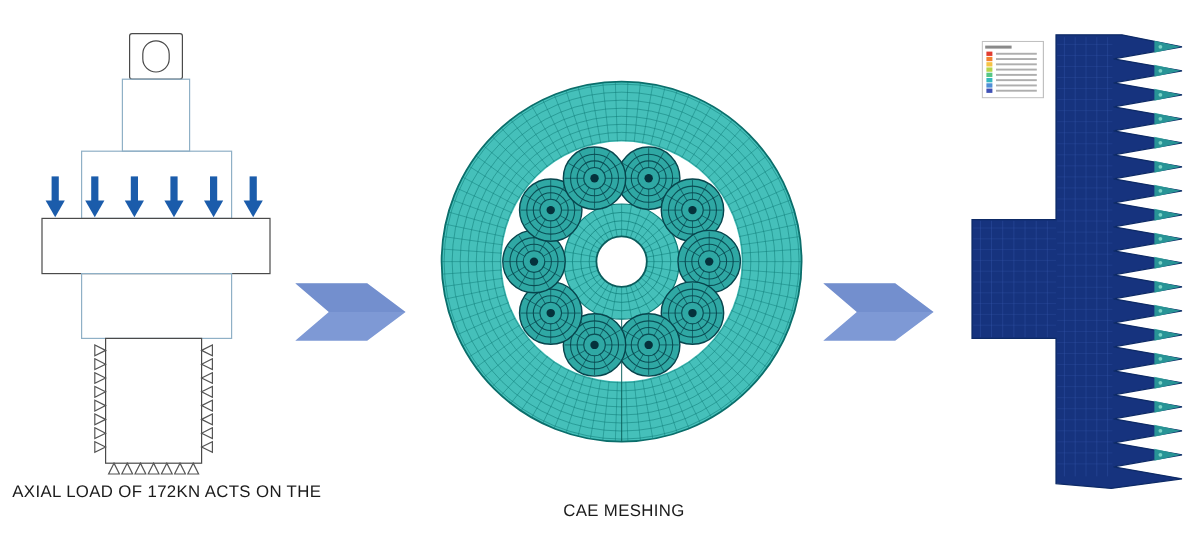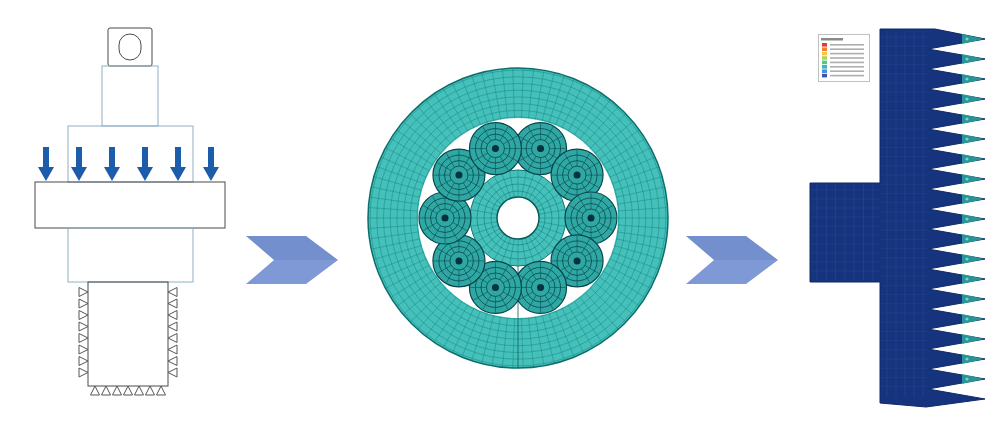--- a/index.html
+++ b/index.html
@@ -533,15 +533,17 @@
         <rect x="4" y="31" width="5" height="3.6" fill="#35b8c0"></rect>
         <rect x="12" y="32" width="34" height="1.6" fill="#9a9a9a" opacity="0.8"></rect>
         <rect x="4" y="35.400000000000006" width="5" height="3.6" fill="#4f8fd6"></rect>
         <rect x="12" y="36.400000000000006" width="34" height="1.6" fill="#9a9a9a" opacity="0.8"></rect>
         <rect x="4" y="39.800000000000004" width="5" height="3.6" fill="#3f51b5"></rect>
         <rect x="12" y="40.800000000000004" width="34" height="1.6" fill="#9a9a9a" opacity="0.8"></rect>
       </g>
   </svg>
 
   <div class="caption" style="left:0;top:398px;width:278px">
+    <div>AXIAL LOAD OF 172KN ACTS ON THE</div>
   </div>
+  <div class="caption" style="left:360px;top:414px;width:320px">CAE MESHING</div>
 
 </div>
 
 </body></html>

